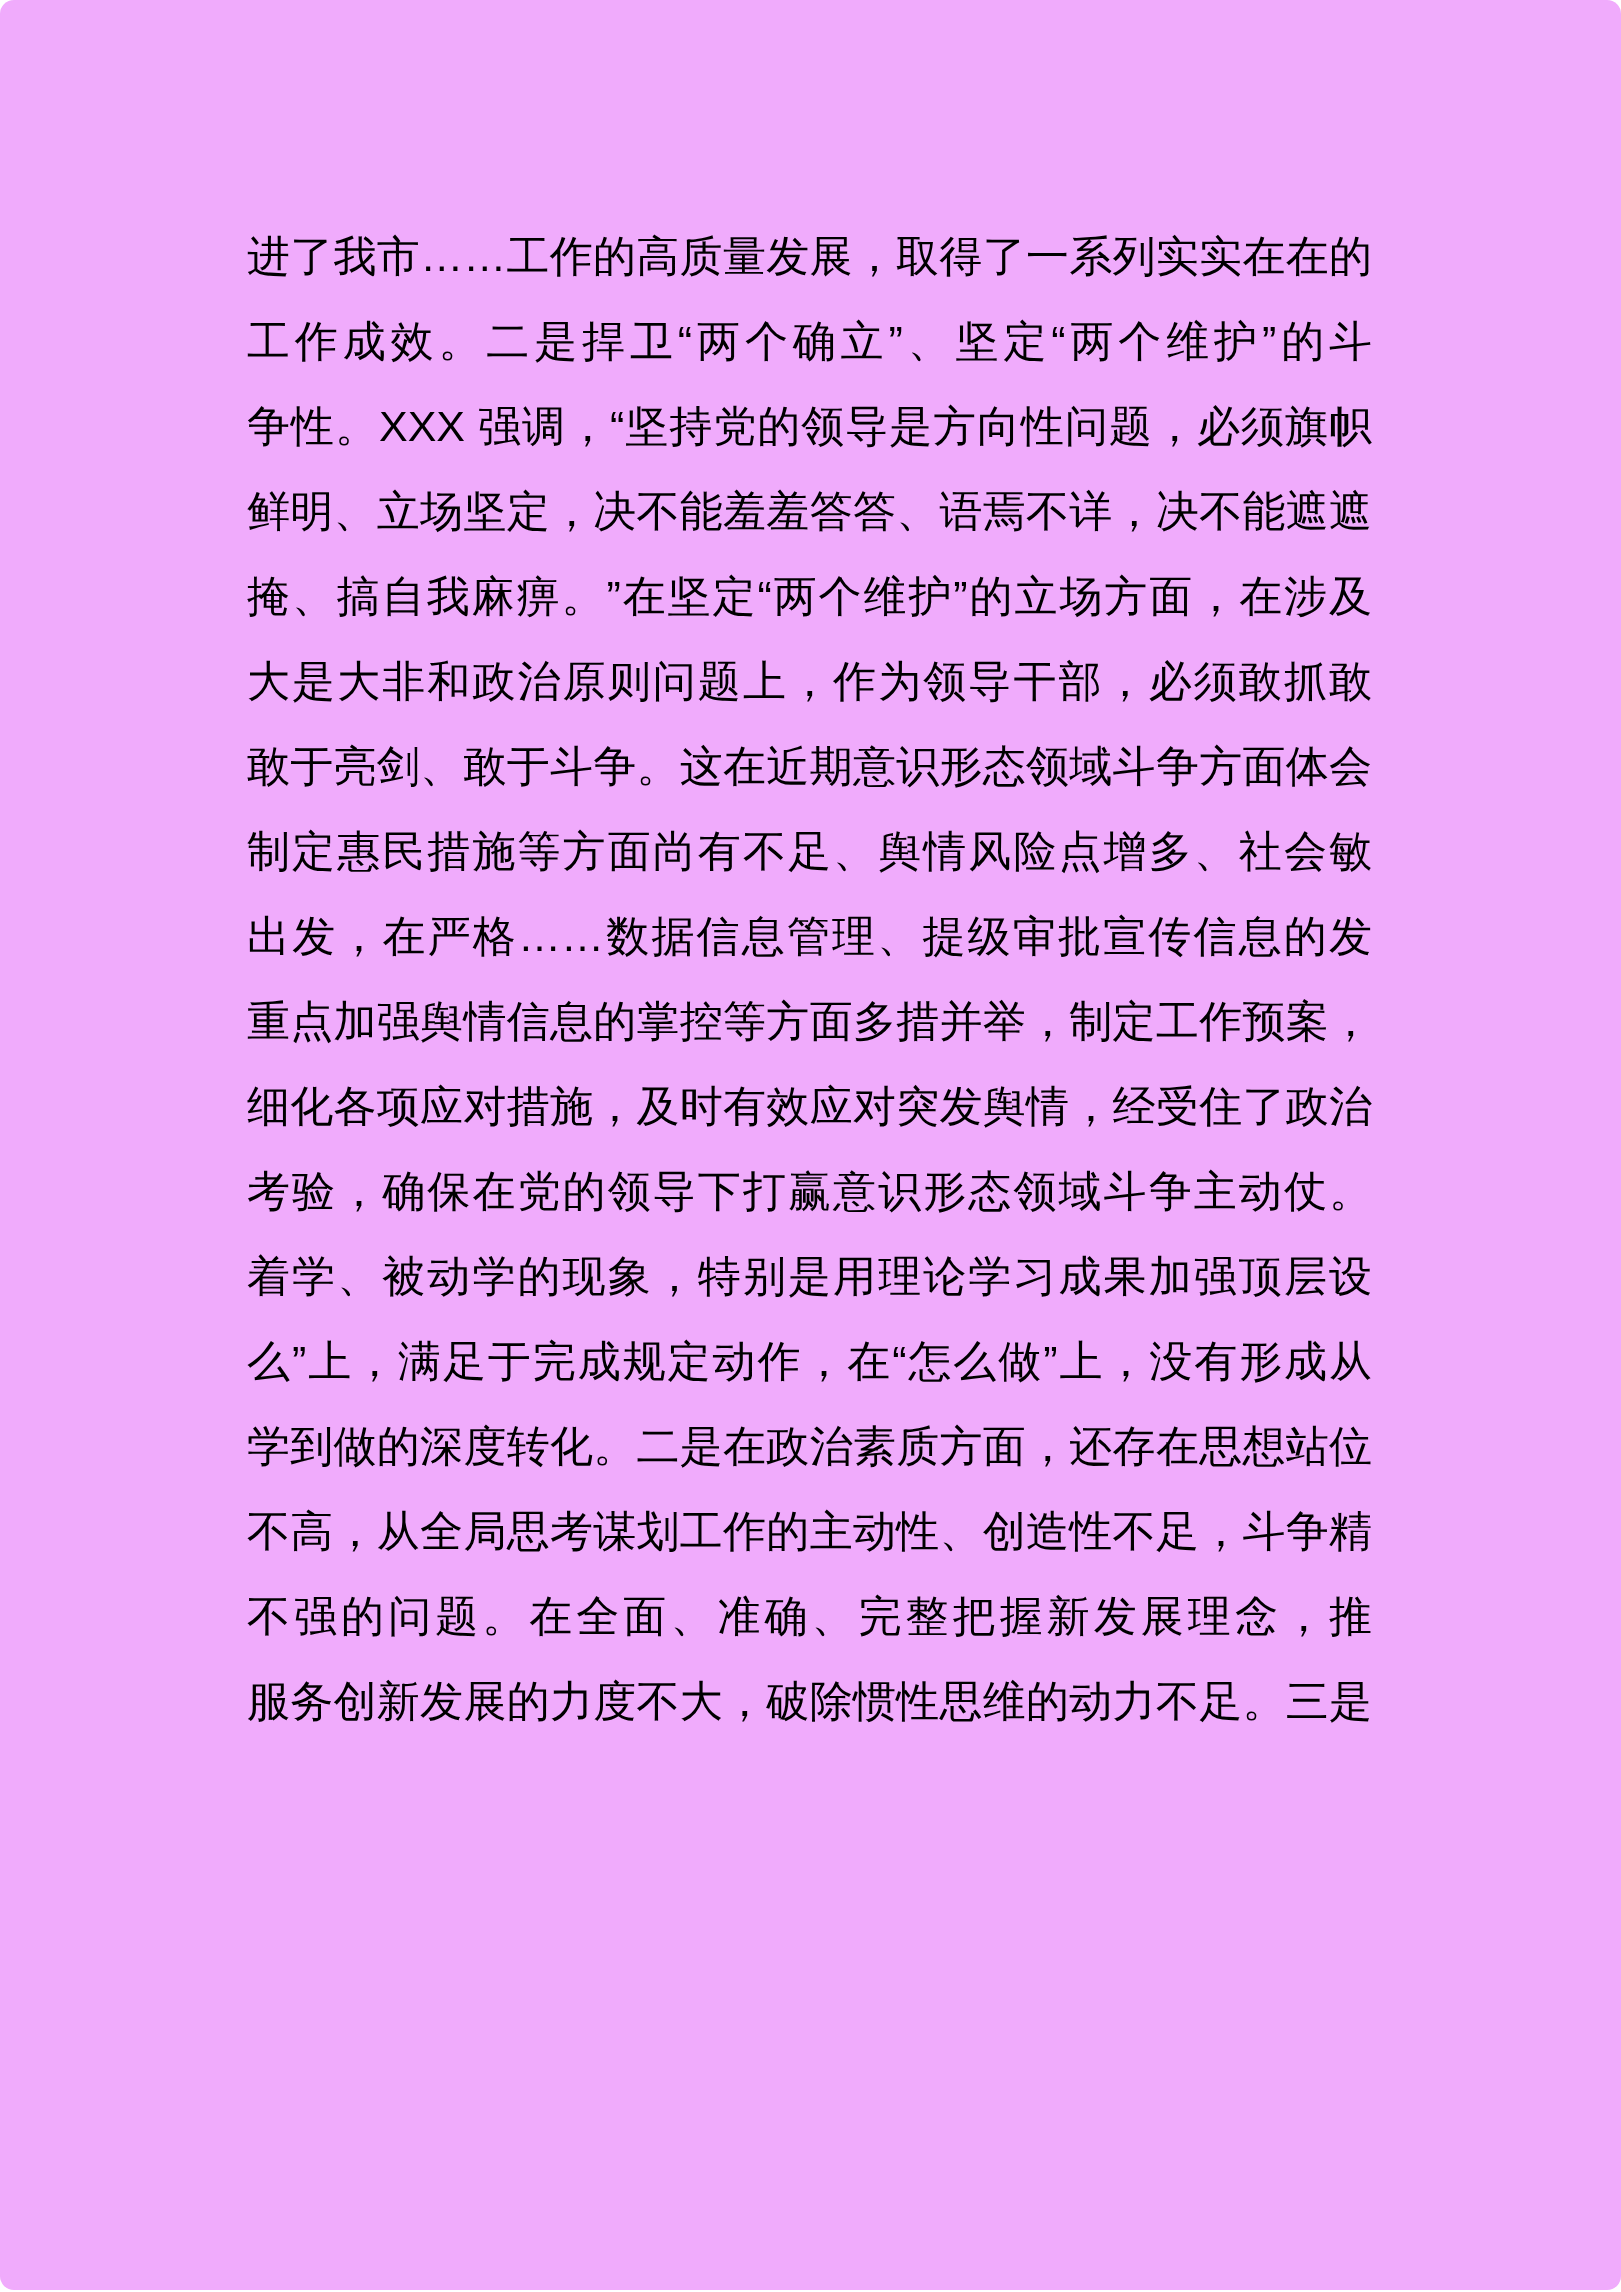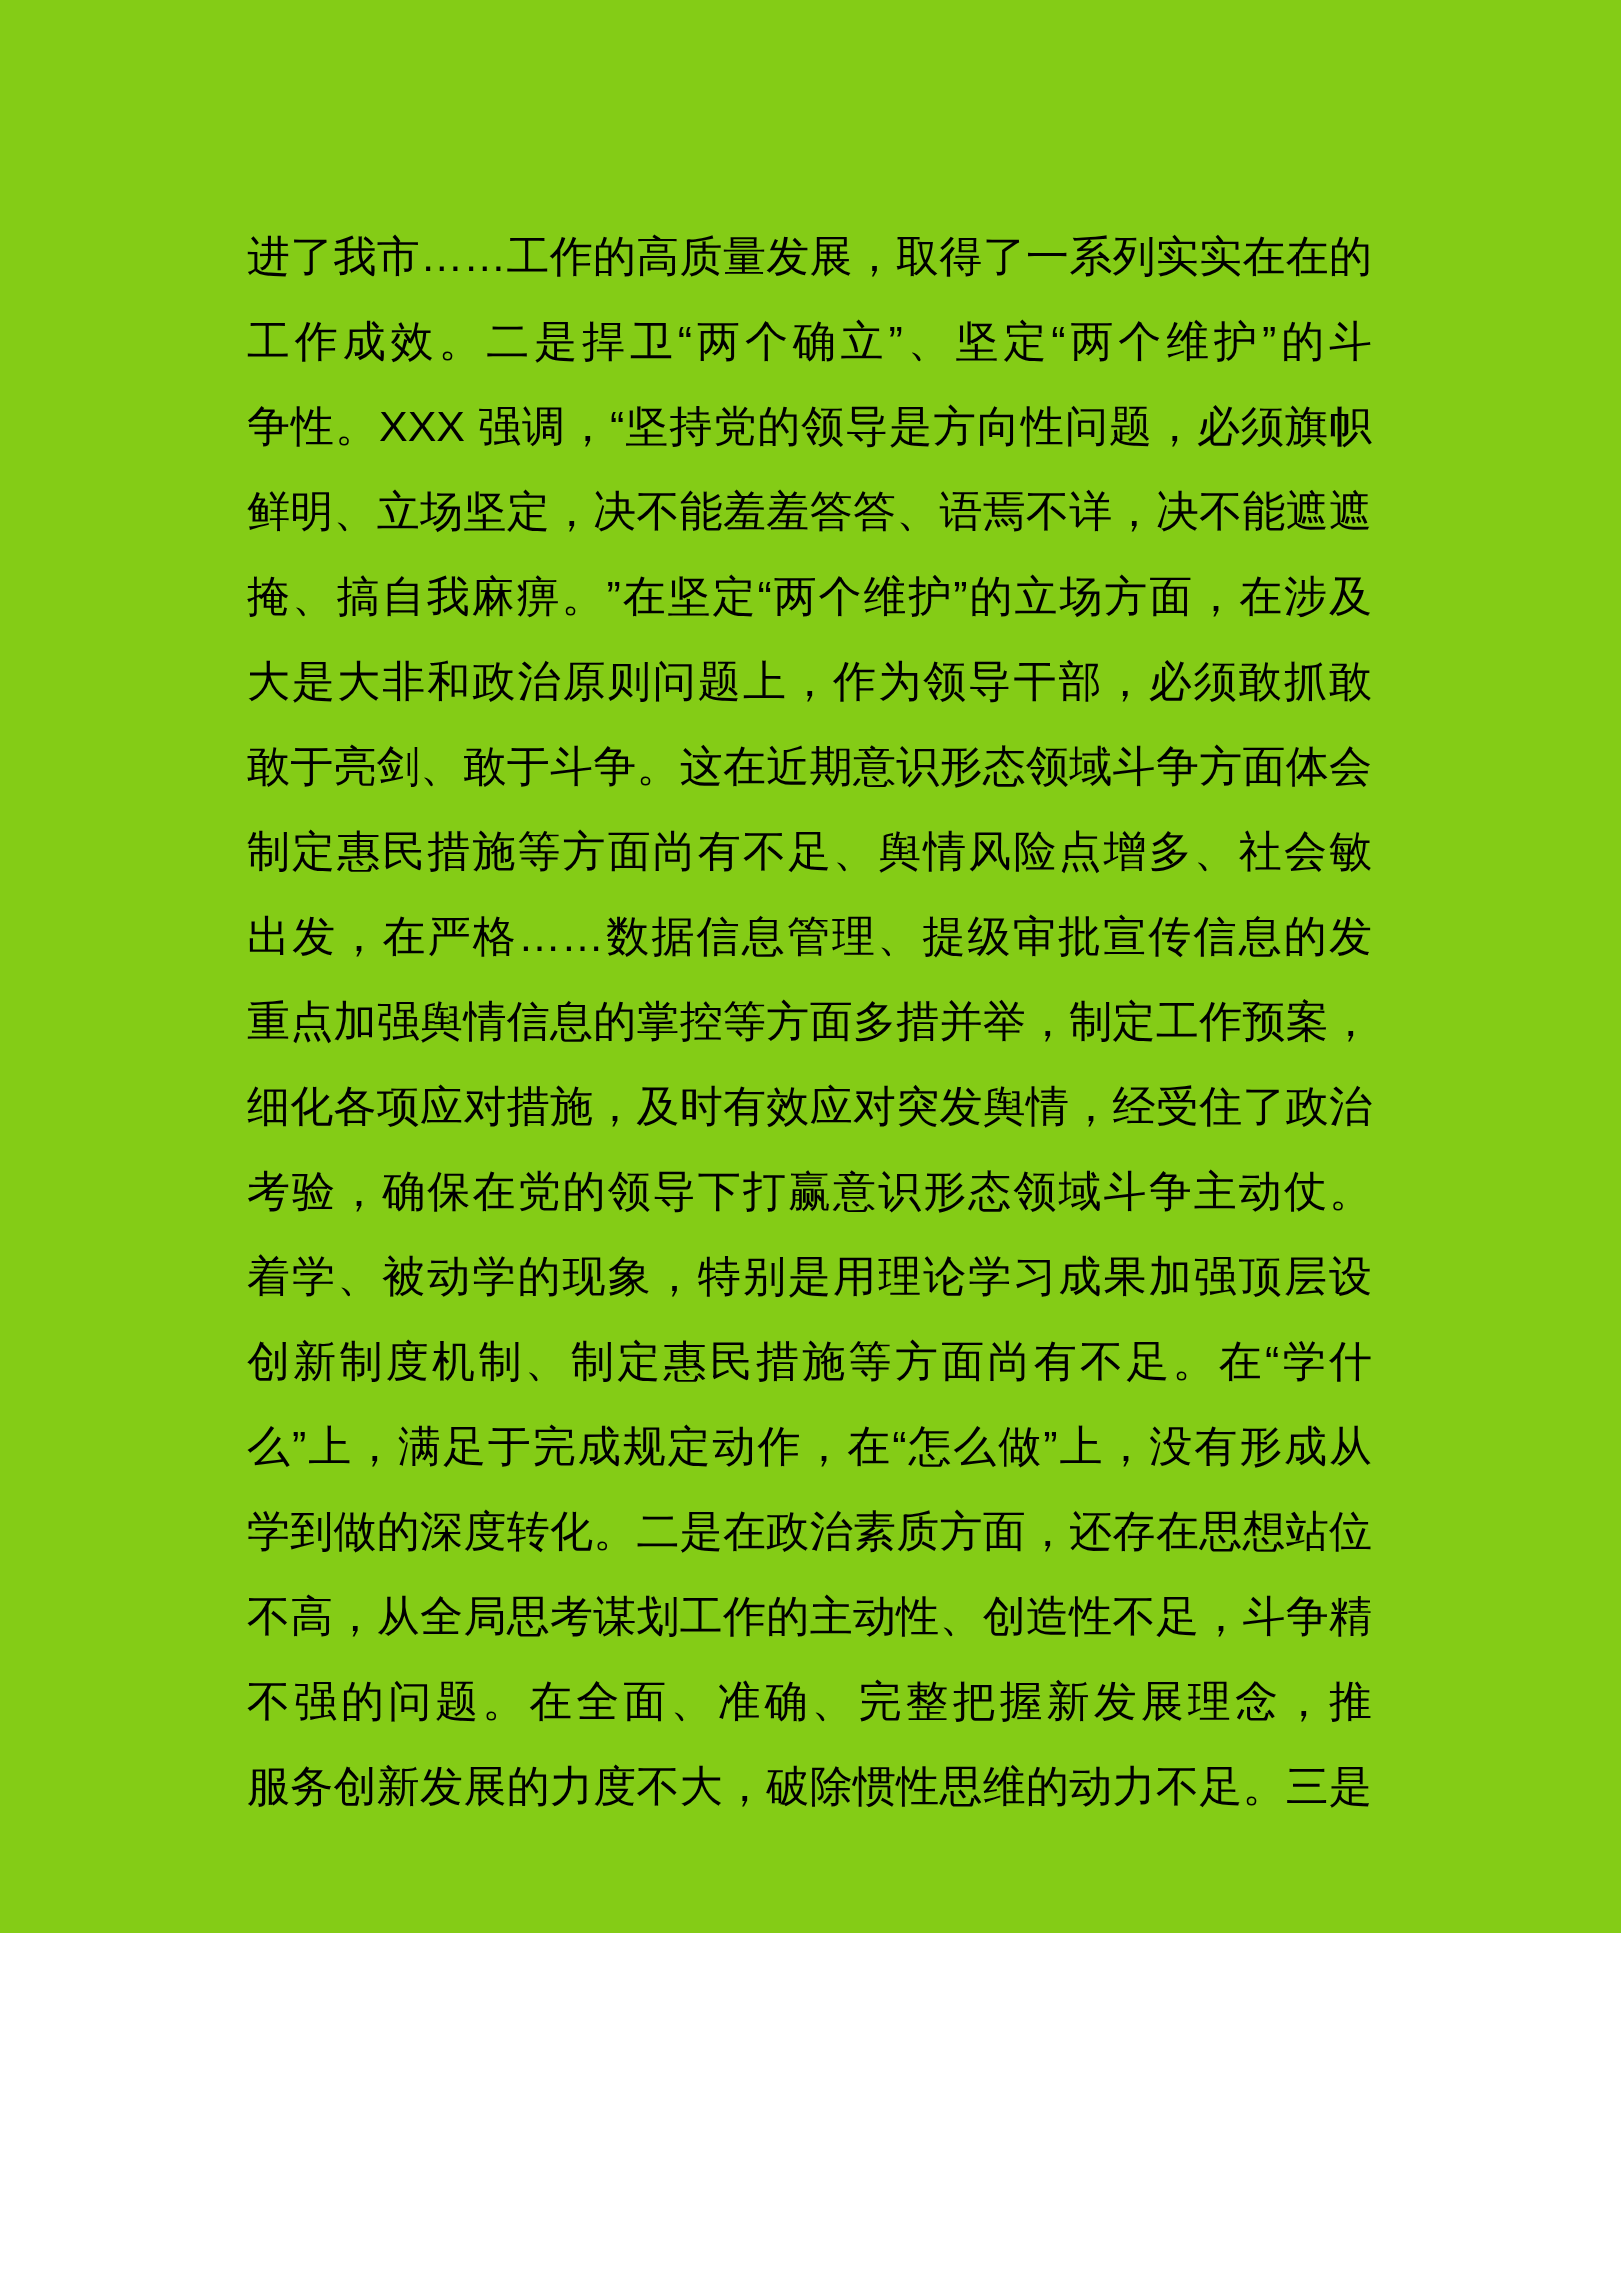--- a/index.html
+++ b/index.html
@@ -8,22 +8,23 @@
   }
   body {
     width: 1621px;
     height: 2293px;
     background: #ffffff;
     overflow: hidden;
   }
   .page {
     position: relative;
     width: 1621px;
-    height: 1933px;
-    background: #84cc16;
+    height: 2290px;
+    background: #f0abfc;
+    border-radius: 14px;
   }
   .text-block {
     position: absolute;
     left: 247px;
     top: 214px;
     width: 1125px;
   }
   .text-line {
     display: block;
     width: 100%;
@@ -50,21 +51,20 @@
       <div class="text-line">鲜明、立场坚定，决不能羞羞答答、语焉不详，决不能遮遮掩</div>
       <div class="text-line">掩、搞自我麻痹。”在坚定“两个维护”的立场方面，在涉及</div>
       <div class="text-line">大是大非和政治原则问题上，作为领导干部，必须敢抓敢管、</div>
       <div class="text-line">敢于亮剑、敢于斗争。这在近期意识形态领域斗争方面体会</div>
       <div class="text-line">制定惠民措施等方面尚有不足、舆情风险点增多、社会敏</div>
       <div class="text-line">出发，在严格……数据信息管理、提级审批宣传信息的发布、</div>
       <div class="text-line">重点加强舆情信息的掌控等方面多措并举，制定工作预案，</div>
       <div class="text-line">细化各项应对措施，及时有效应对突发舆情，经受住了政治</div>
       <div class="text-line">考验，确保在党的领导下打赢意识形态领域斗争主动仗。二、</div>
       <div class="text-line">着学、被动学的现象，特别是用理论学习成果加强顶层设计、</div>
-      <div class="text-line">创新制度机制、制定惠民措施等方面尚有不足。在“学什</div>
       <div class="text-line">么”上，满足于完成规定动作，在“怎么做”上，没有形成从</div>
       <div class="text-line">学到做的深度转化。二是在政治素质方面，还存在思想站位</div>
       <div class="text-line">不高，从全局思考谋划工作的主动性、创造性不足，斗争精神</div>
       <div class="text-line">不强的问题。在全面、准确、完整把握新发展理念，推动……</div>
       <div class="text-line">服务创新发展的力度不大，破除惯性思维的动力不足。三是</div>
     </div>
 </div>
 
 
 </body></html>

